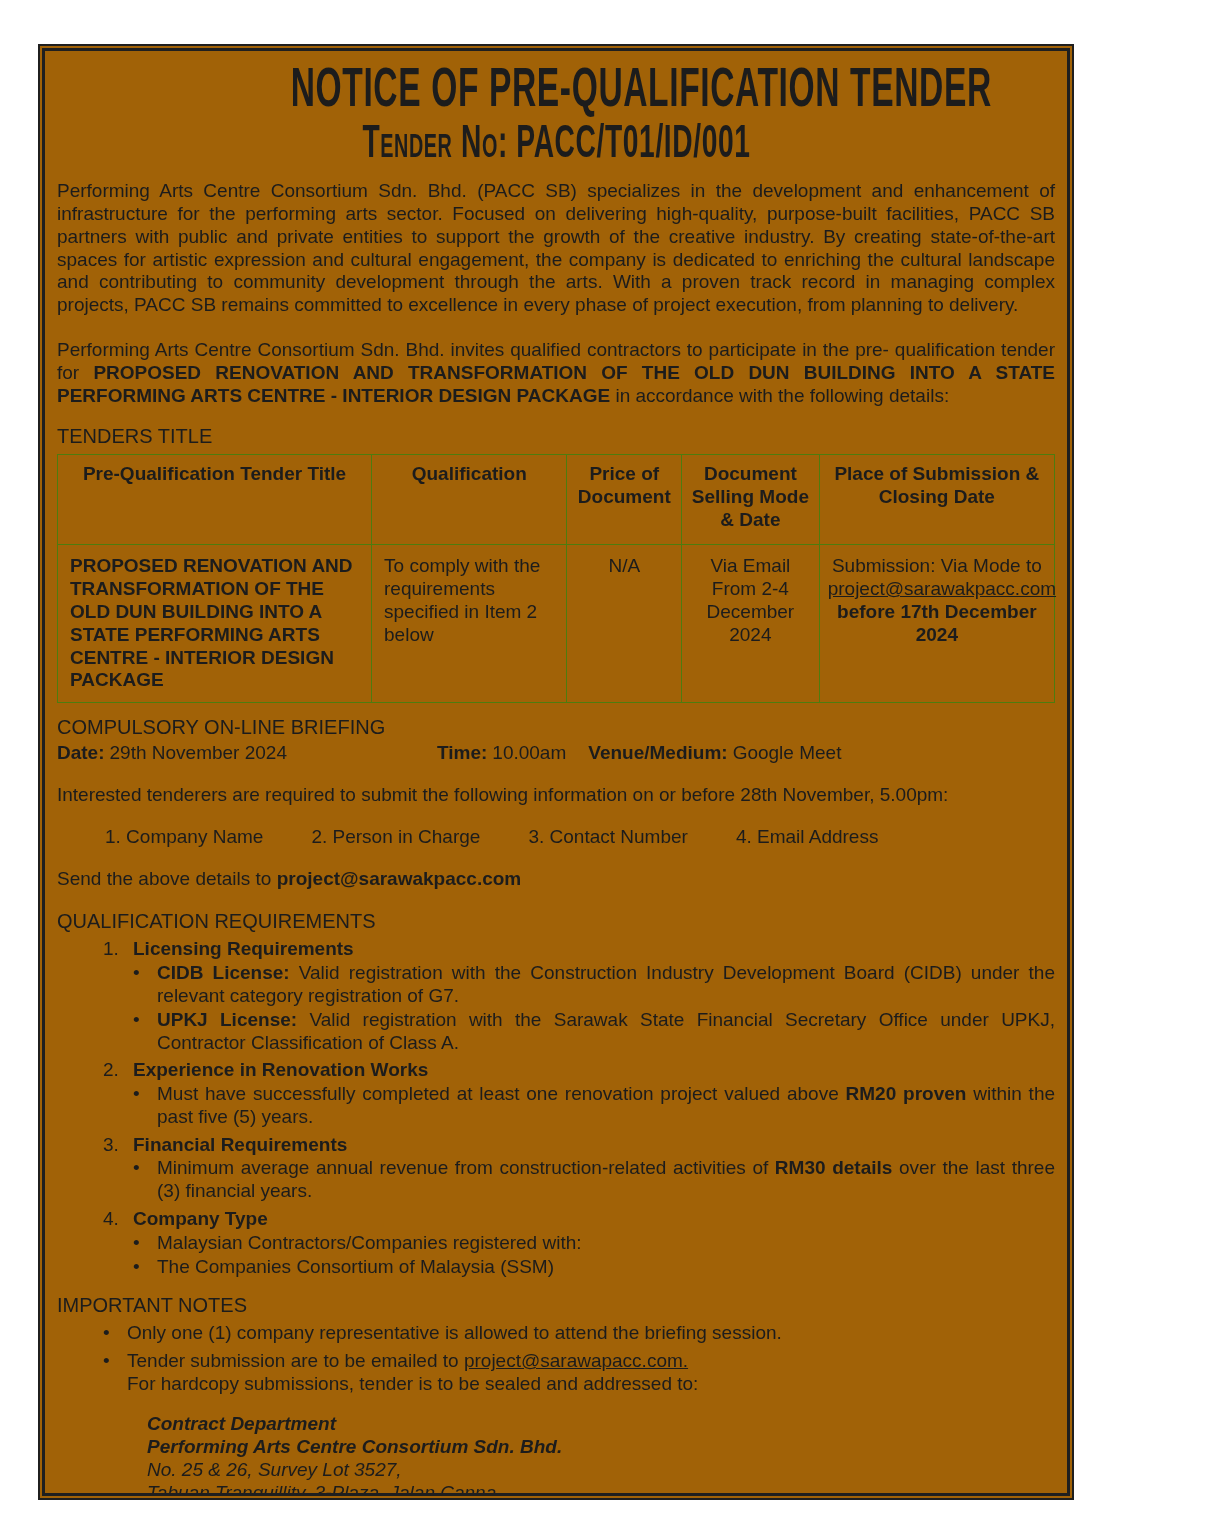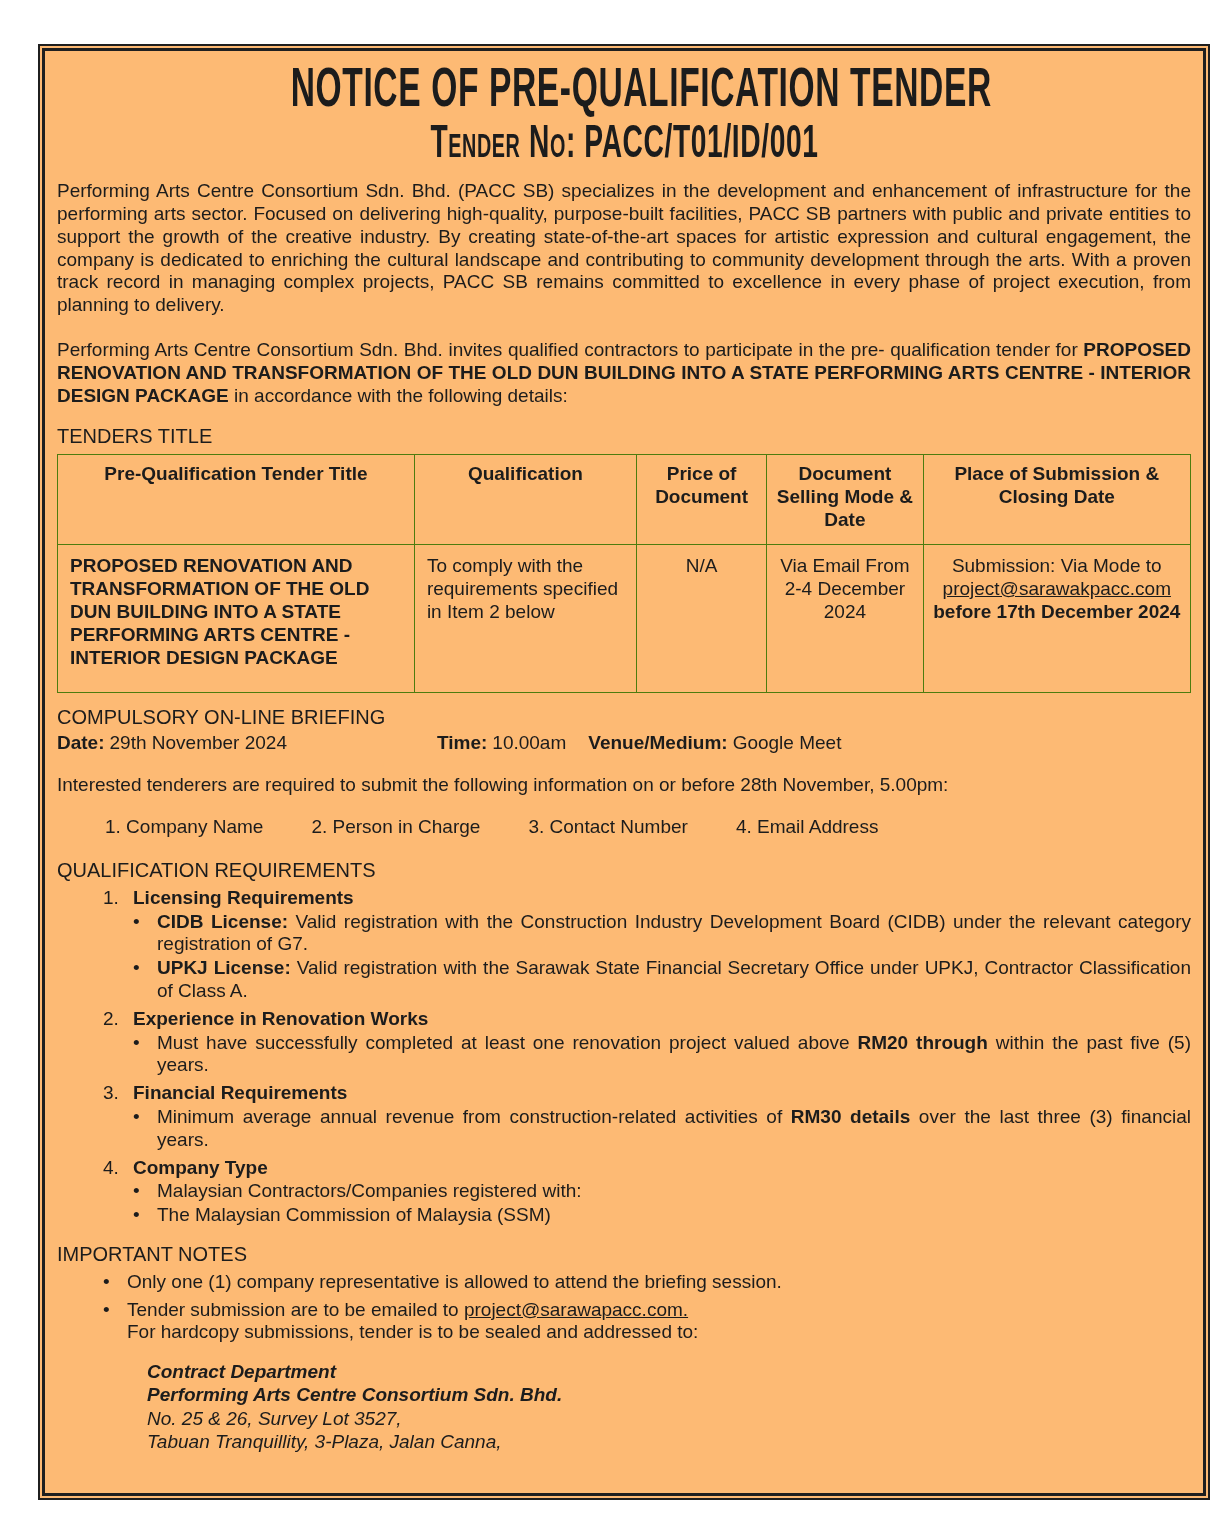--- a/index.html
+++ b/index.html
@@ -2,22 +2,22 @@
 <html><head>
 <meta charset="utf-8">
 <style>
   html,body{margin:0;padding:0;}
   body{
     width:1226px;height:1536px;background:#ffffff;position:relative;
     font-family:"Liberation Sans", sans-serif;color:#1c1c1c;
     -webkit-font-smoothing:antialiased;
   }
   .frame-outer{
-    position:absolute;left:38px;top:44px;width:1172px;height:1456px;
-    border:2px solid #1f1f1f;box-sizing:border-box;padding:2px;background:#fdba74;
+    position:absolute;left:38px;top:44px;width:1036px;height:1456px;
+    border:2px solid #1f1f1f;box-sizing:border-box;padding:2px;background:#a16207;
   }
   .frame-inner{
     border:3px solid #1f1f1f;box-sizing:border-box;width:100%;height:100%;
     padding:4px 12px 0 12px;overflow:hidden;
   }
   
   .title1,.title2{text-align:center;font-weight:bold;line-height:1.06;white-space:nowrap;}
   .title1{font-size:56px;margin-top:2px;}
   .title2{font-size:47px;margin-top:0;}
   .cond{display:inline-block;transform:scaleX(0.60);transform-origin:50% 50%;letter-spacing:1px;}
@@ -109,53 +109,54 @@
           <td class="c4">Via Email From 2-4 December 2024</td>
           <td class="c5"><span>Submission: Via Mode to </span><a class="email">project@sarawakpacc.com</a><b> before 17th December 2024</b></td>
         </tr>
       </tbody>
     </table>
 
     <h2 class="h-brief">COMPULSORY ON-LINE BRIEFING</h2>
     <p class="brief-line"><b>Date:</b><span class="lblsp"></span><span>29th November 2024</span><span class="gap-date"></span><b>Time:</b><span class="lblsp"></span><span>10.00am</span><span class="gap-time"></span><b>Venue/Medium:</b><span class="lblsp"></span><span>Google Meet</span></p>
     <p class="brief-line">Interested tenderers are required to submit the following information on or before 28th November, 5.00pm:</p>
     <p class="info-line"><span>1. Company Name</span><span>2. Person in Charge</span><span>3. Contact Number</span><span>4. Email Address</span></p>
+    <p class="send-line"><span>Send the above details to </span><b>project@sarawakpacc.com</b></p>
 
     <h2 class="h-qual">QUALIFICATION REQUIREMENTS</h2>
 
     <div class="qr-item"><span class="qr-num">1.</span><b>Licensing Requirements</b></div>
     <div class="bullet-row">
         <span class="dot"></span>
         <div class="bt"><b>CIDB License:</b><span> Valid registration with the Construction Industry Development Board (CIDB) under the relevant category registration of G7.</span></div>
       </div>
     <div class="bullet-row">
         <span class="dot"></span>
         <div class="bt"><b>UPKJ License:</b><span> Valid registration with the Sarawak State Financial Secretary Office under UPKJ, Contractor Classification of  Class A.</span></div>
       </div>
 
     <div class="qr-item"><span class="qr-num">2.</span><b>Experience in Renovation Works</b></div>
     <div class="bullet-row">
         <span class="dot"></span>
-        <div class="bt"><span>Must have successfully completed at least one renovation project valued above </span><b>RM20 through</b><span> within the past five (5) years.</span></div>
+        <div class="bt"><span>Must have successfully completed at least one renovation project valued above </span><b>RM20 proven</b><span> within the past five (5) years.</span></div>
       </div>
 
     <div class="qr-item"><span class="qr-num">3.</span><b>Financial Requirements</b></div>
     <div class="bullet-row">
         <span class="dot"></span>
         <div class="bt"><span>Minimum average annual revenue from construction-related activities of </span><b>RM30 details</b><span> over the last three (3) financial years.</span></div>
       </div>
 
     <div class="qr-item"><span class="qr-num">4.</span><b>Company Type</b></div>
     <div class="bullet-row">
         <span class="dot"></span>
         <div class="bt-left">Malaysian Contractors/Companies registered with:</div>
       </div>
     <div class="bullet-row">
         <span class="dot"></span>
-        <div class="bt-left">The Malaysian Commission of Malaysia (SSM)</div>
+        <div class="bt-left">The Companies Consortium of Malaysia (SSM)</div>
       </div>
 
     <h2 class="h-notes">IMPORTANT NOTES</h2>
     <div class="note-row">
         <span class="dot"></span>
         <div class="bt-left">Only one (1) company representative is allowed to attend the briefing session.</div>
       </div>
     <div class="note-row">
         <span class="dot"></span>
         <div class="bt-left"><span>Tender submission are to be emailed to </span><a class="email">project@sarawapacc.com.</a><br><span>For hardcopy submissions, tender is to be sealed and addressed to:</span></div>

